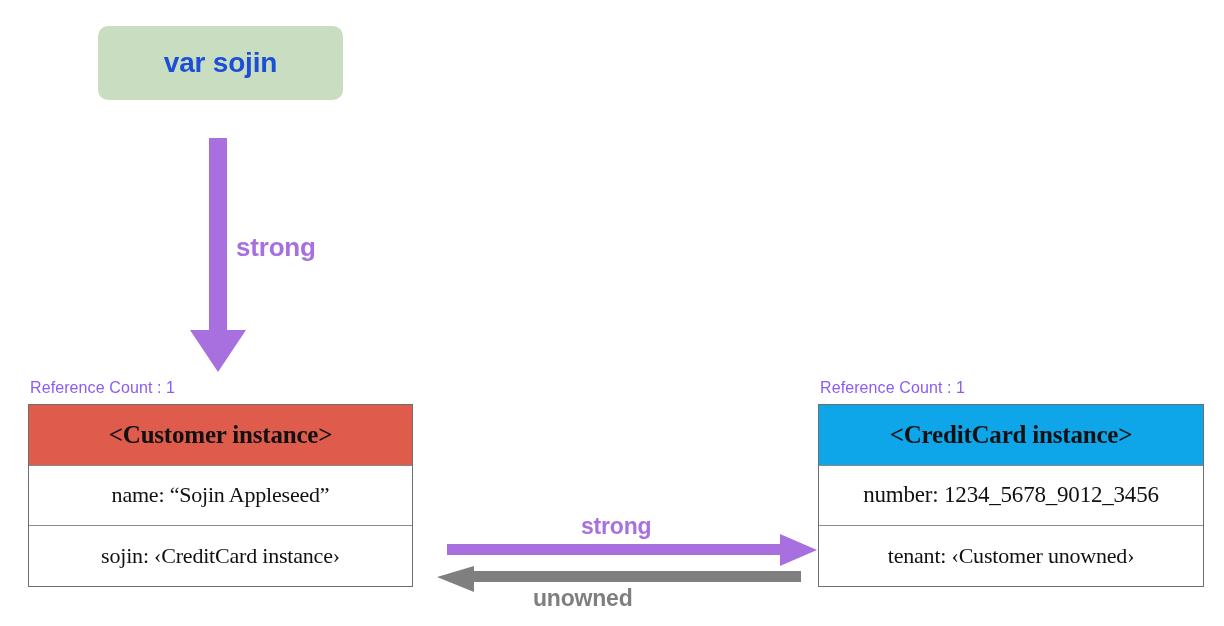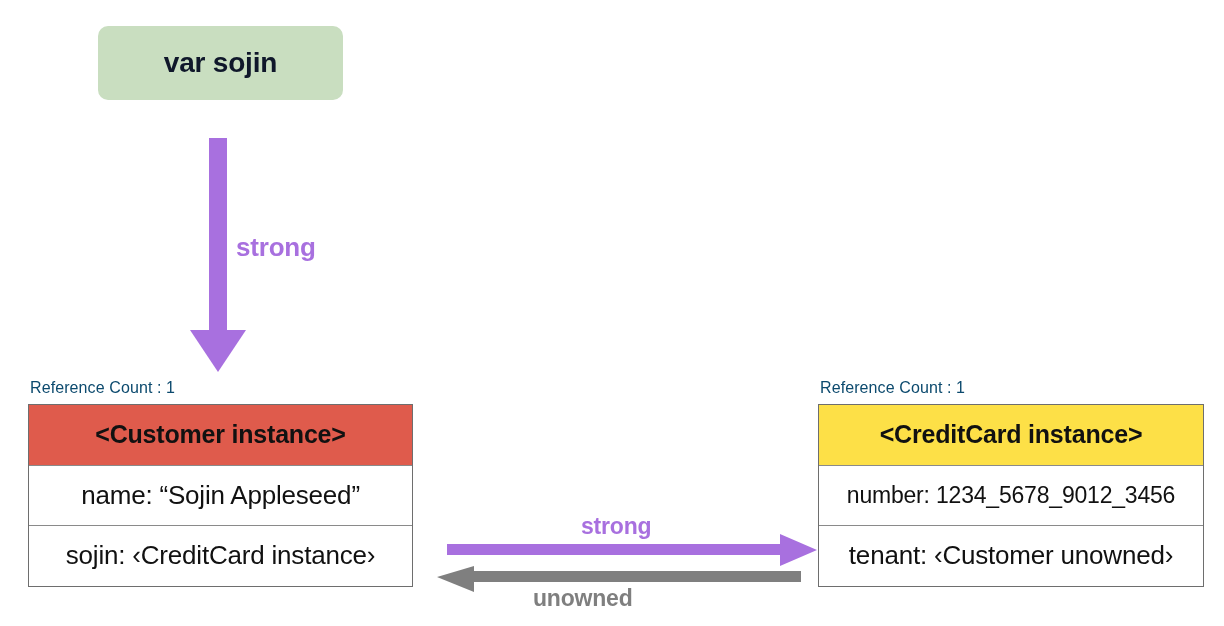--- a/index.html
+++ b/index.html
@@ -28,21 +28,21 @@
     height: 74px;
     background: #c9dec0;
     border-radius: 10px;
     display: flex;
     align-items: center;
     justify-content: center;
   }
   .var-box-label {
     font-size: 28px;
     font-weight: 700;
-    color: #0f172a;
+    color: #1d4ed8;
     letter-spacing: -0.2px;
   }
 
   
   .arrow-svg {
     position: absolute;
     left: 0;
     top: 0;
     width: 1224px;
     height: 626px;
@@ -63,50 +63,51 @@
   .label-strong-horizontal { left: 581px; top: 513px; font-size: 23px; }
   .label-unowned-horizontal { left: 533px; top: 585px; font-size: 23px; }
 
   
   .instance-group { position: absolute; }
   .instance-group.left  { left: 28px;  top: 379px; width: 385px; }
   .instance-group.right { left: 818px; top: 379px; width: 386px; }
 
   .refcount {
     font-size: 16px;
-    color: #0c4a6e;
+    color: #8b5cf6;
     margin: 0 0 7px 2px;
     line-height: 1.1;
     letter-spacing: 0.1px;
   }
 
   .instance-table {
     border: 1px solid #6e6e6e;
     background: #ffffff;
     box-sizing: border-box;
   }
   .instance-row {
     height: 60px;
     display: flex;
     align-items: center;
     justify-content: center;
     border-bottom: 1px solid #8a8a8a;
     box-sizing: border-box;
     padding: 0 14px;
+    font-family: Liberation Serif, serif;
   }
   .instance-row:last-child { border-bottom: none; }
   .instance-row.header {
     height: 61px;
     font-weight: 700;
     font-size: 25px;
   }
   .instance-row.header.customer   { background: #df5b4c; }
-  .instance-row.header.creditcard { background: #fde047; }
+  .instance-row.header.creditcard { background: #0ea5e9; }
   .instance-row.field {
-    font-size: 26px;
+    font-size: 22px;
     color: #111111;
   }
   .instance-row.field.wide { font-size: 23px; justify-content: center; }
   .cell-text {
     color: #111111;
     letter-spacing: -0.2px;
     white-space: nowrap;
   }
 </style>
 </head>

